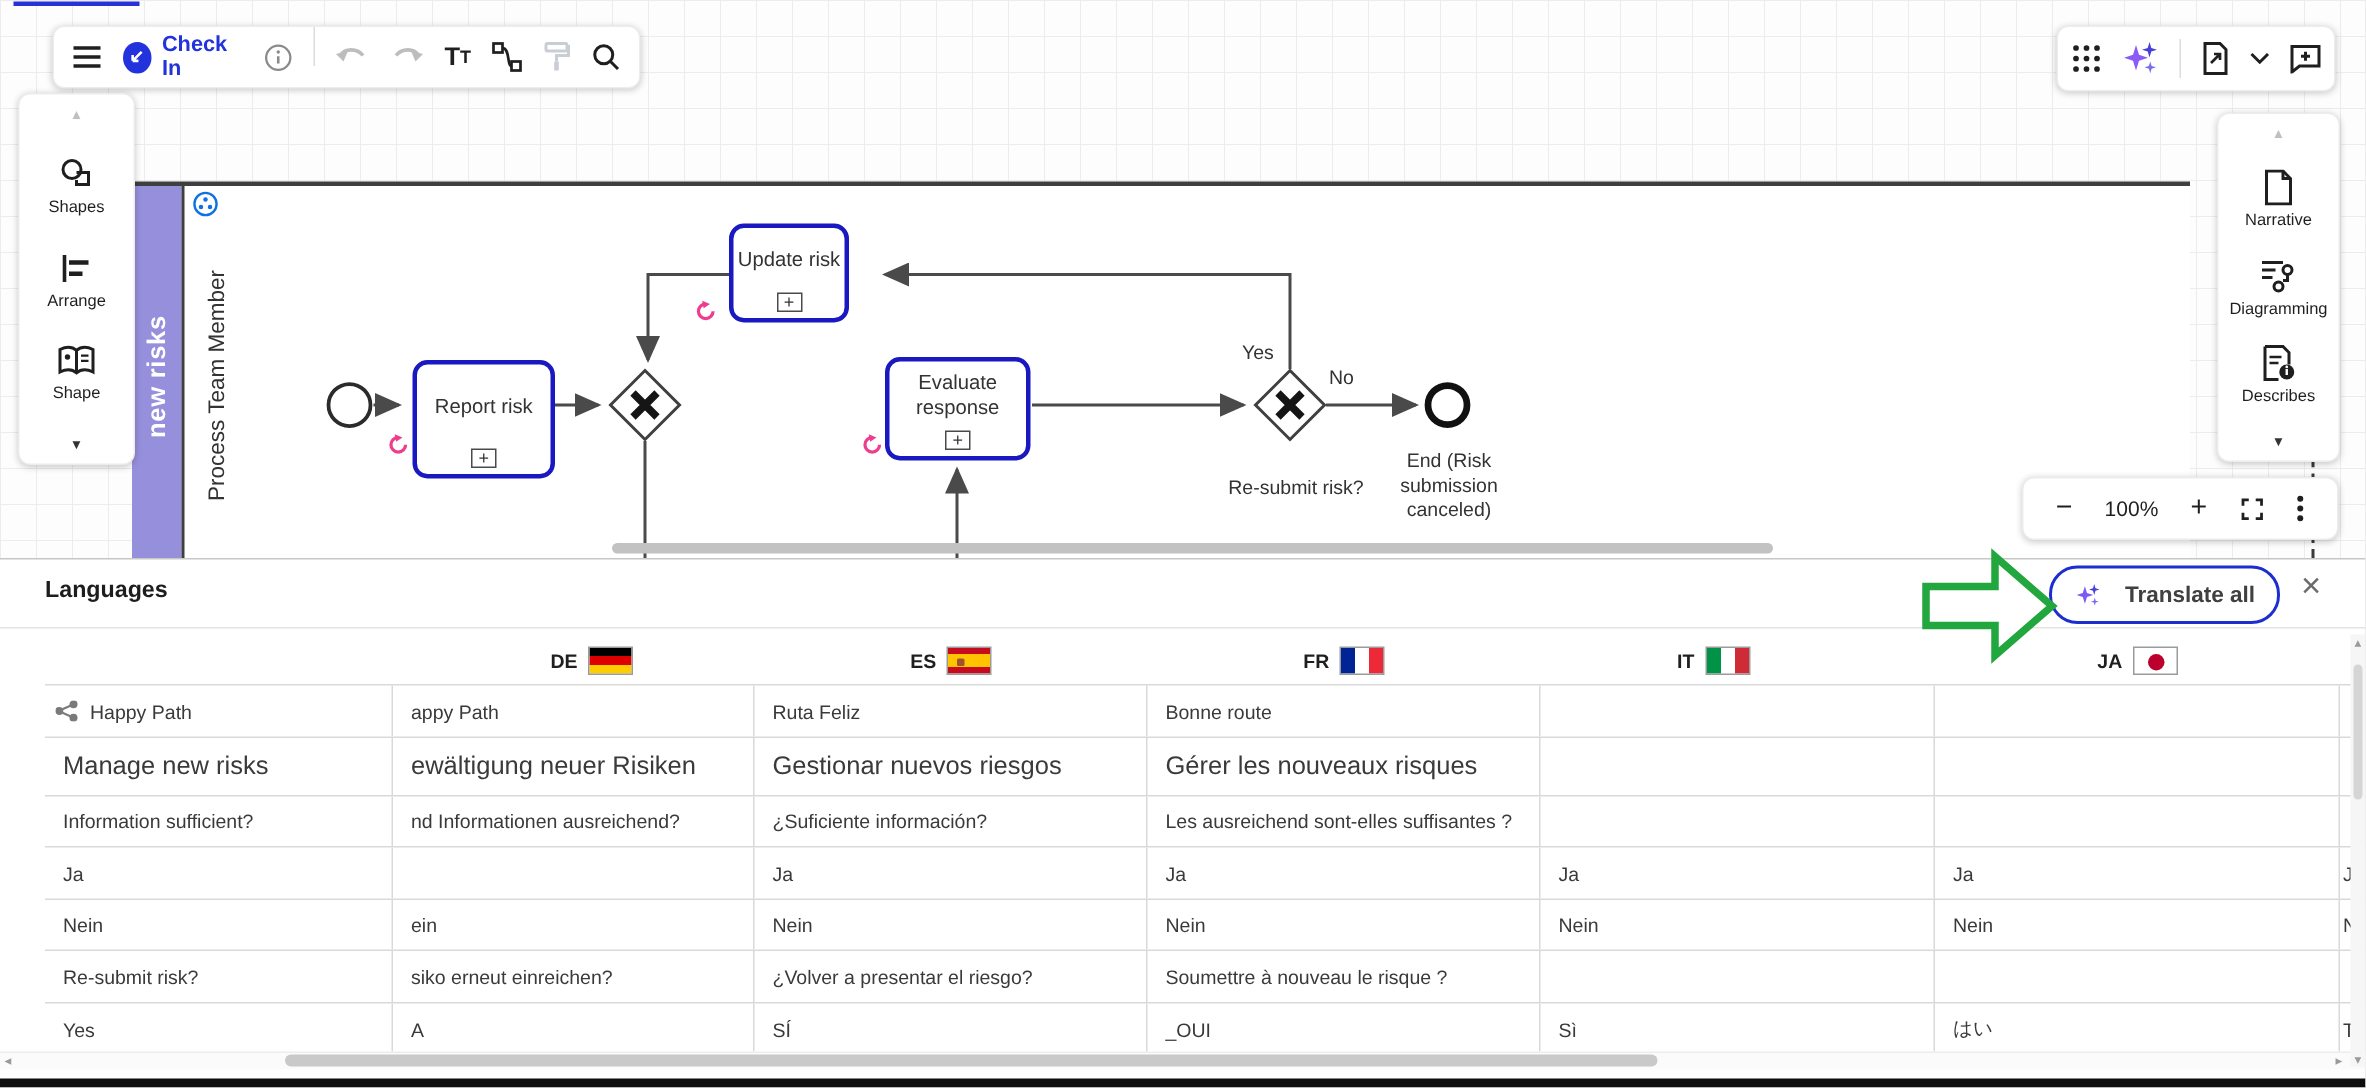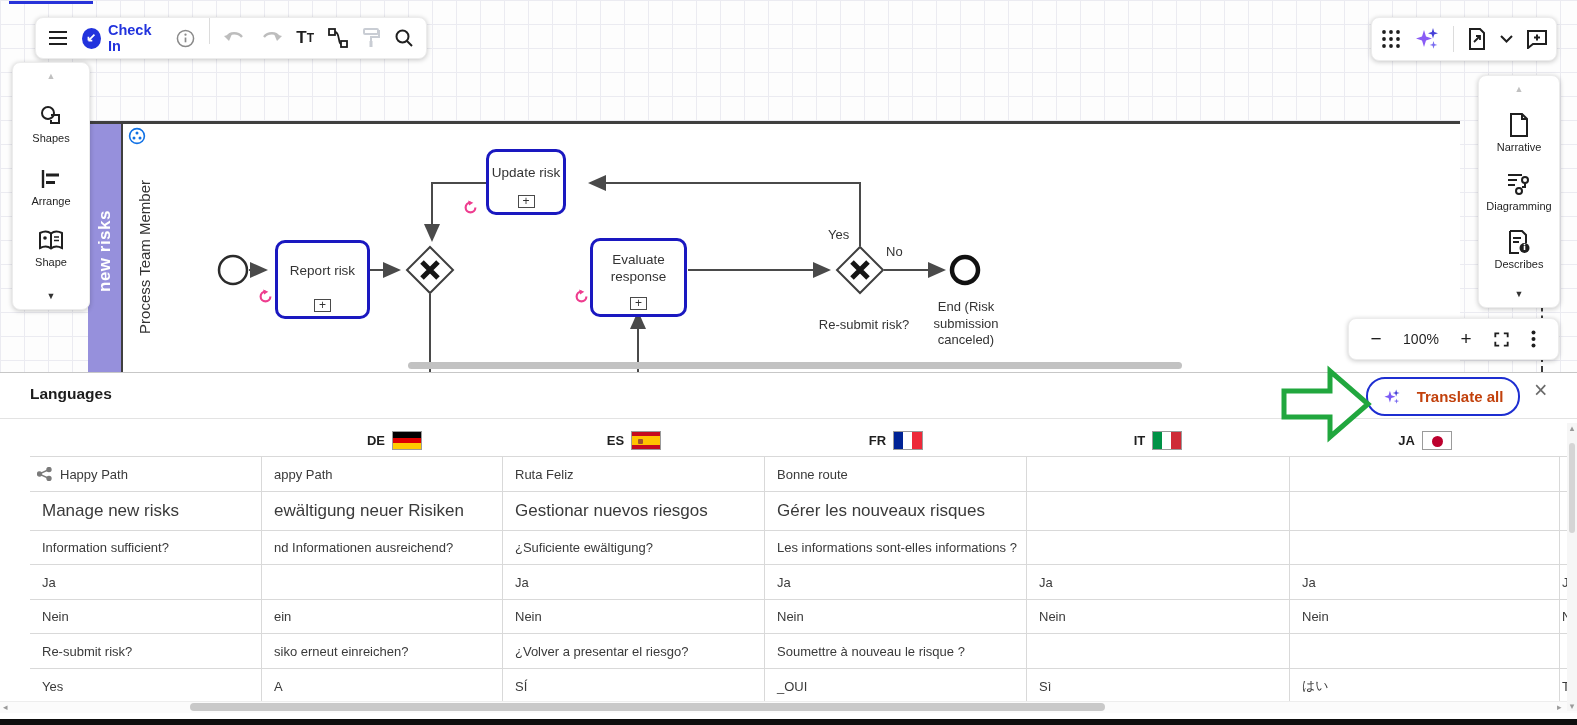--- a/index.html
+++ b/index.html
@@ -49,21 +49,21 @@
   .navarrow{font-size:9px;color:#c0c0c0;}
   .navarrow.dark{color:#333;}
   #zoom-bar{left:1348px;top:318px;width:209px;height:40px;display:flex;align-items:center;justify-content:space-evenly;}
   #zoom-bar .zlevel{font-size:14px;color:#1f1f1f;}
   #zoom-bar .zbtn{font-size:19px;color:#1f1f1f;cursor:pointer;}
   #top-progress{left:9px;top:1px;width:84px;height:3px;background:#2732d9;z-index:30;}
   
   #lang-panel{left:0;top:372px;width:1577px;height:353px;background:#fff;border-top:1px solid #c7c7c7;z-index:30;}
   #lang-title{left:30px;top:12px;font-size:15.5px;font-weight:bold;color:#1d1d1d;}
   #translate-btn{left:1366px;top:4px;width:150px;height:35px;border:2px solid #1d2ed1;border-radius:19px;
-    display:flex;align-items:center;justify-content:center;gap:16px;color:#c2410c;font-weight:bold;font-size:15px;cursor:pointer;background:#fff;}
+    display:flex;align-items:center;justify-content:center;gap:16px;color:#404040;font-weight:bold;font-size:15px;cursor:pointer;background:#fff;}
   #close-x{left:1534px;top:6px;font-size:23px;color:#6b6b6b;cursor:pointer;line-height:1;}
   #hdr-divider{left:0;top:45px;width:1577px;height:1px;background:#e3e3e3;}
   .langcol{top:52px;height:30px;display:flex;align-items:center;gap:7px;font-weight:bold;font-size:13px;color:#1f1f1f;}
   .flag{width:30px;height:19px;border:1px solid #9b9b9b;box-sizing:border-box;position:relative;}
   .flag.de{background:linear-gradient(#000 33%,#dd0000 33% 66%,#ffcc00 66%);}
   .flag.es{background:linear-gradient(#c60b1e 25%,#ffc400 25% 75%,#c60b1e 75%);}
   .flag.es::after{content:"";position:absolute;left:6px;top:7px;width:5px;height:5px;background:#a0522d;border-radius:1px;}
   .flag.fr{background:linear-gradient(90deg,#002395 33%,#fff 33% 66%,#ed2939 66%);}
   .flag.it{background:linear-gradient(90deg,#009246 33%,#fff 33% 66%,#ce2b37 66%);}
   .flag.ja{background:#fff;}
@@ -136,21 +136,21 @@
   </svg>
 
   <div class="task abs" style="left:275px;top:240px;width:95px;height:79px;">
     <div class="tlabel">Report risk</div>
     <div class="plusbox">+</div>
   </div>
   <div class="task abs" style="left:486px;top:149px;width:80px;height:66px;">
     <div class="tlabel">Update risk</div>
     <div class="plusbox">+</div>
   </div>
-  <div class="task abs" style="left:590px;top:238px;width:97px;height:79px;">
+  <div class="task abs" style="left:590px;top:238px;width:97px;height:69px;">
     <div class="tlabel" style="text-align:center">Evaluate response</div>
     <div class="plusbox">+</div>
   </div>
 
   <svg class="refresh abs" style="left:258px;top:289px" width="15" height="15" viewBox="0 0 16 16">
     <path d="M13.2 8 A5.2 5.2 0 1 1 8 2.8" stroke="#ee3d8f" stroke-width="2.3" fill="none"></path>
     <polygon points="5.5,0.5 11,2.8 6.5,5.8" fill="#ee3d8f"></polygon>
   </svg>
   <svg class="refresh abs" style="left:463px;top:200px" width="15" height="15" viewBox="0 0 16 16">
     <path d="M13.2 8 A5.2 5.2 0 1 1 8 2.8" stroke="#ee3d8f" stroke-width="2.3" fill="none"></path>
@@ -367,21 +367,21 @@
         <span class="flag de"></span>
       </div>
       <div class="langcol abs" style="left: 594px; width: 80px; justify-content: center;">
         <span>ES</span>
         <span class="flag es"></span>
       </div>
       <div class="langcol abs" style="left: 856px; width: 80px; justify-content: center;">
         <span>FR</span>
         <span class="flag fr"></span>
       </div>
-      <div class="langcol abs" style="left: 1118px; width: 80px; justify-content: center;">
+      <div class="langcol abs" style="left: 1118px; width: 80px; justify-content: flex-start;">
         <span>IT</span>
         <span class="flag it"></span>
       </div>
       <div class="langcol abs" style="left: 1385px; width: 80px; justify-content: center;">
         <span>JA</span>
         <span class="flag ja"></span>
       </div>
     </div>
   <div id="lang-table" class="abs">
       <div class="trow first" style="height: 34px;">
@@ -439,24 +439,24 @@
         </div>
       </div>
       <div class="trow" style="height: 33px;">
         <div class="tcell" style="width: 232px; flex: 0 0 232px;">
           <span>Information sufficient?</span>
         </div>
         <div class="tcell" style="width: 241px; flex: 0 0 241px;">
           <span>nd Informationen ausreichend?</span>
         </div>
         <div class="tcell" style="width: 262px; flex: 0 0 262px;">
-          <span>¿Suficiente ewältigung?</span>
-        </div>
-        <div class="tcell" style="width: 262px; flex: 0 0 262px;">
-          <span>Les informations sont-elles informations ?</span>
+          <span>¿Suficiente información?</span>
+        </div>
+        <div class="tcell" style="width: 262px; flex: 0 0 262px;">
+          <span>Les ausreichend sont-elles suffisantes ?</span>
         </div>
         <div class="tcell" style="width: 263px; flex: 0 0 263px;">
           <span></span>
         </div>
         <div class="tcell" style="width: 270px; flex: 0 0 270px;">
           <span></span>
         </div>
         <div class="tcell lastcol" style="width: 290px; flex: 0 0 290px;">
           <span></span>
         </div>

